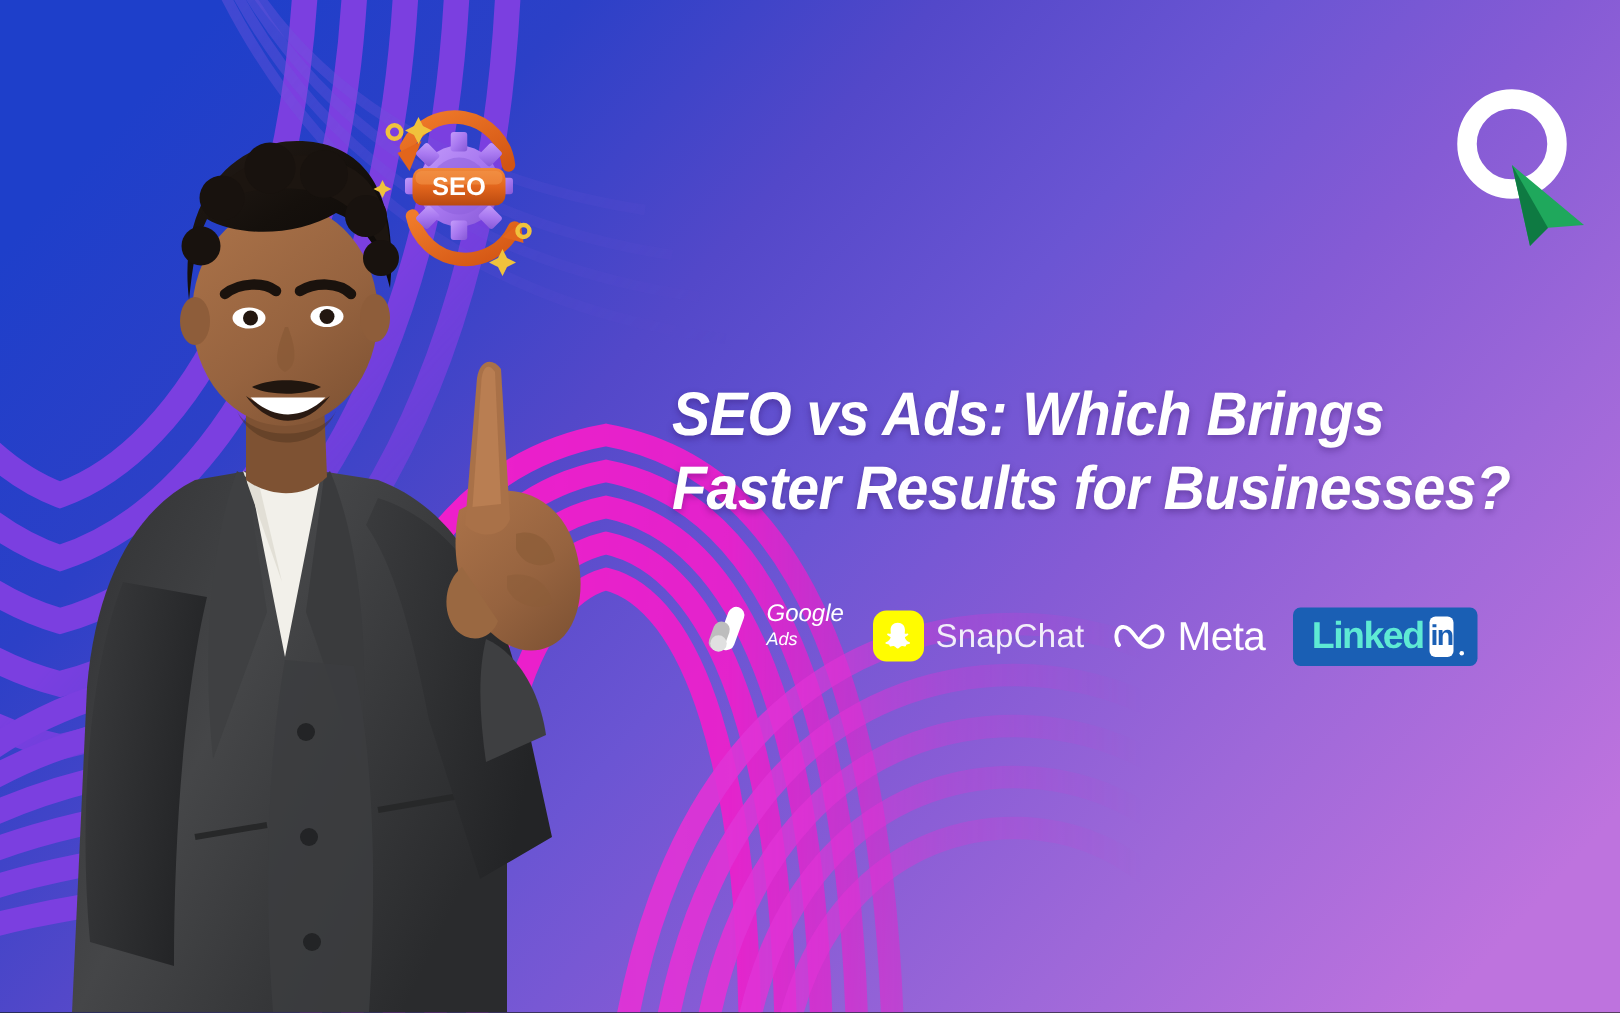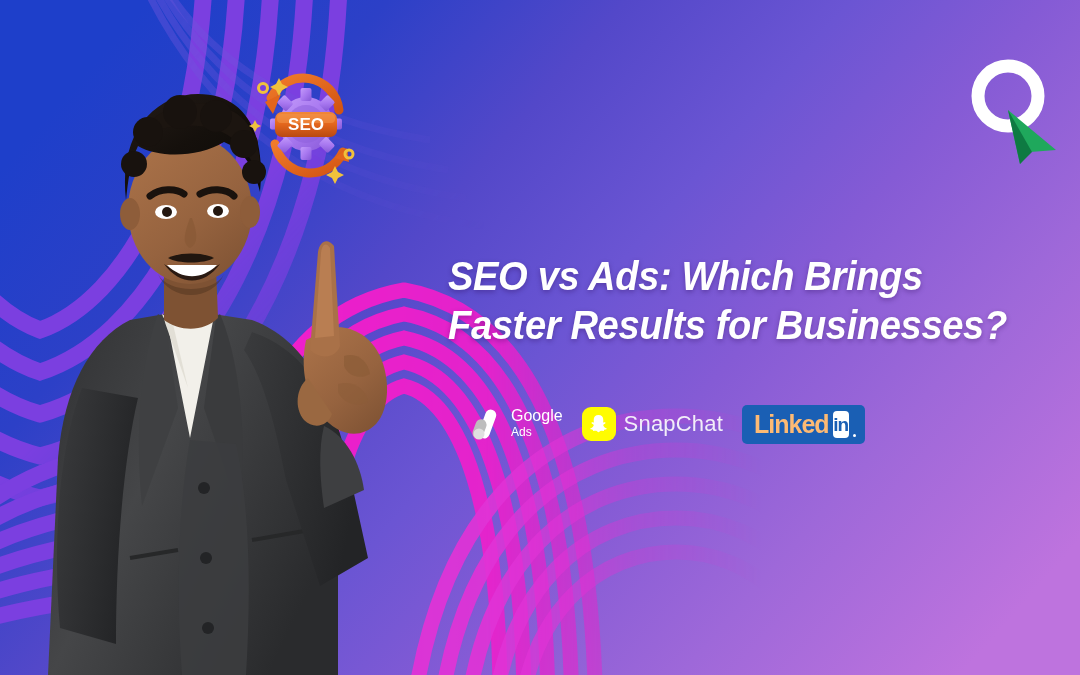--- a/index.html
+++ b/index.html
@@ -31,39 +31,39 @@
   }
   .headline .ln{display:block;white-space:nowrap;}
 
   
   .logo-strip{
     position:absolute;left:470px;top:400px;height:48px;
     display:flex;align-items:center;gap:19px;
   }
   .logo-item{display:flex;align-items:center;height:44px;}
 
-  .gads{display:flex;align-items:center;gap:5px;}
+  .gads{display:flex;align-items:flex-start;gap:5px;font-style:italic;}
   .gads-text{display:flex;flex-direction:column;color:#fff;font-size:16px;line-height:16px;font-weight:400;}
   .gads-text .l2{font-size:12px;}
 
   .snap{display:flex;gap:8px;}
   .snap-tile{
     width:34px;height:34px;border-radius:9px;background:#FFFC00;
     display:flex;align-items:center;justify-content:center;
   }
   .snap-word{color:#f2eef9;font-size:22px;font-weight:400;letter-spacing:.2px;}
 
   .meta{display:flex;align-items:center;gap:7px;}
   .meta-word{color:#ffffff;font-size:27px;font-weight:400;letter-spacing:-.4px;}
 
   .lnkd{
     background:#1A5FB4;border-radius:5px;padding:5px 9px 5px 12px;
     display:flex;align-items:center;gap:4px;
   }
-  .lnkd-word{color:#fdba74;font-size:25px;font-weight:700;letter-spacing:-1.0px;}
+  .lnkd-word{color:#5eead4;font-size:25px;font-weight:700;letter-spacing:-1.0px;}
   .lnkd-in{
     background:#ffffff;border-radius:4px;width:16px;height:27px;
     display:flex;align-items:center;justify-content:center;
     color:#1A5FB4;font-size:19px;font-weight:700;line-height:19px;letter-spacing:-1px;
   }
   .lnkd-dot{width:3px;height:3px;border-radius:50%;background:#fff;align-self:flex-end;margin-bottom:2px;}
 </style>
 </head>
 <body>
 
@@ -329,20 +329,26 @@
 
     <div class="logo-item snap">
       <div class="snap-tile">
         <svg width="23" height="23" viewBox="0 0 24 24">
           <path d="M12 2.2c3.1 0 5 2.1 5 5 0 1.1-.1 2-.2 2.6.7.3 1.6-.3 2.1-.1.5.2.6.7.3 1.1-.4.6-2 1.1-2.2 1.6-.2.5 1.2 2.9 3.2 3.5.5.2.5.8 0 1-.8.3-2 .3-2.3.7-.2.3-.1 1-.6 1.1-.6.2-1.7-.4-2.8-.1-1 .3-1.6 1.5-2.5 1.5s-1.5-1.2-2.5-1.5c-1.1-.3-2.2.3-2.8.1-.5-.1-.4-.8-.6-1.1-.3-.4-1.5-.4-2.3-.7-.5-.2-.5-.8 0-1 2-.6 3.4-3 3.2-3.5-.2-.5-1.8-1-2.2-1.6-.3-.4-.2-.9.3-1.1.5-.2 1.4.4 2.1.1C7.1 9.2 7 8.3 7 7.2c0-2.9 1.9-5 5-5z" fill="#FFFFFF"></path>
         </svg>
       </div>
       <span class="snap-word">SnapChat</span>
     </div>
 
+    <div class="logo-item meta">
+      <svg width="36" height="22" viewBox="0 0 36 22">
+        <path d="M4 17 C 1 13, 2 6, 6 5 C 11 4, 14 11, 18 15 C 22 19, 26 19, 30 16 C 34 12, 34 7, 30 5 C 26 3, 22 8, 18 13" fill="none" stroke="#FFFFFF" stroke-width="2.6" stroke-linecap="round" stroke-linejoin="round"></path>
+      </svg>
+      <span class="meta-word">Meta</span>
+    </div>
 
     <div class="logo-item">
       <div class="lnkd">
         <span class="lnkd-word">Linked</span>
         <span class="lnkd-in">in</span>
         <span class="lnkd-dot"></span>
       </div>
     </div>
 
   </div>

